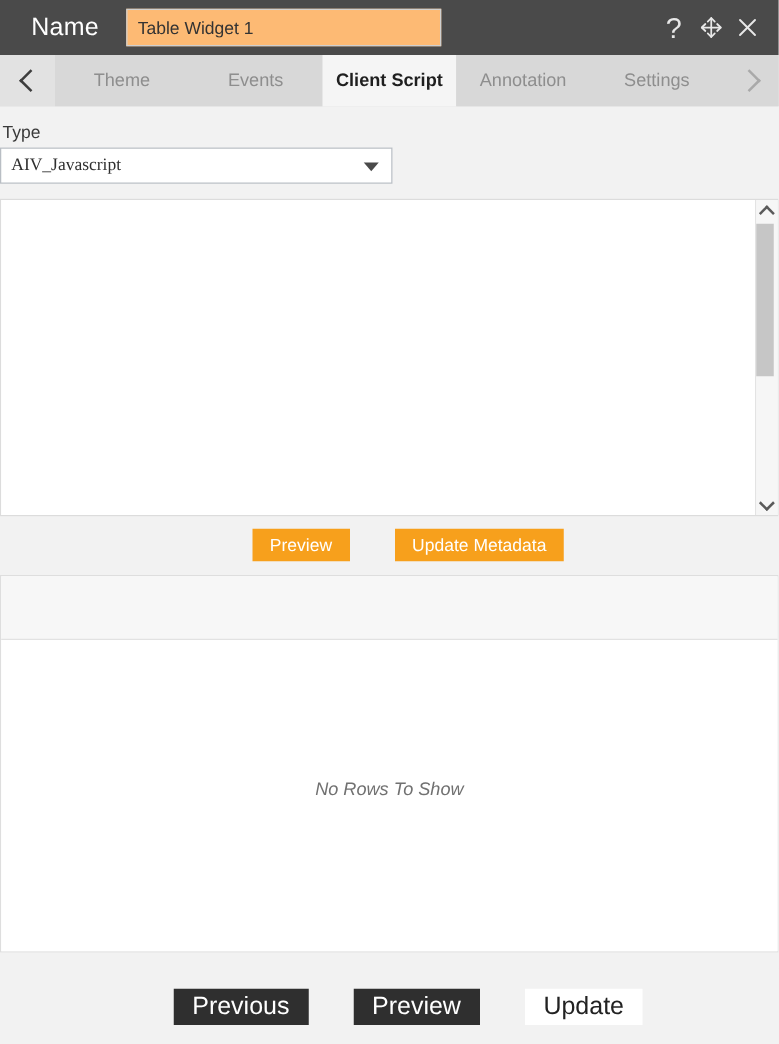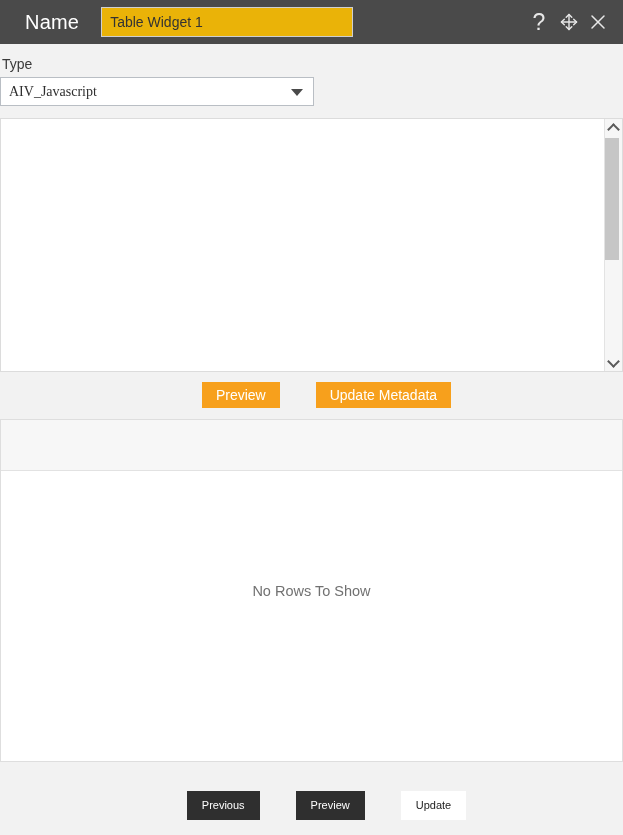--- a/index.html
+++ b/index.html
@@ -40,21 +40,21 @@
     font-size: 20px;
     margin-left: 25px;
     margin-right: 22px;
     letter-spacing: 0.2px;
     white-space: nowrap;
   }
   .name-input {
     width: 252px;
     height: 30px;
     border: 1px solid #cfcfcf;
-    background: #eab308;
+    background: #fdba74;
     font-family: "Liberation Sans", sans-serif;
     font-size: 14px;
     color: #333333;
     padding: 0 8px;
     box-sizing: border-box;
     outline: none;
     border-radius: 0;
   }
   .titlebar-spacer { flex: 1 1 auto; }
   .tb-icon {
@@ -295,20 +295,21 @@
   .grid-header {
     height: 50px;
     flex: 0 0 auto;
     background: #f7f7f7;
     border-bottom: 1px solid #e2e2e2;
   }
   .grid-body {
     flex: 1 1 auto;
     position: relative;
     background: #ffffff;
+    font-style: italic;
   }
   .no-rows {
     position: absolute;
     top: 112px;
     left: 0;
     right: 0;
     text-align: center;
     font-size: 14.5px;
     color: #717171;
   }
@@ -327,21 +328,21 @@
     background: #2f2f2f;
     color: #ffffff;
   }
   .btn-white {
     background: #ffffff;
     color: #222222;
   }
   .footer .btn {
     height: 29px;
     line-height: 29px;
-    font-size: 11px;
+    font-size: 20px;
     padding: 0 15px;
   }
 </style>
 </head>
 <body>
 
 <div class="window">
 
   <div class="titlebar">
     <span class="title-label">Name</span>
@@ -363,20 +364,45 @@
     <span class="tb-icon close">
       <svg width="18" height="18" viewBox="0 0 18 18" aria-hidden="true">
         <g stroke="#e8e8e8" stroke-width="1.5" stroke-linecap="round">
           <line x1="3" y1="3" x2="15" y2="15"></line>
           <line x1="15" y1="3" x2="3" y2="15"></line>
         </g>
       </svg>
     </span>
   </div>
 
+  <div class="tabbar">
+    <div class="tab-nav">
+      <span class="chev left"></span>
+    </div>
+    <div class="tabs">
+      <div class="tab">
+        <span>Theme</span>
+      </div>
+      <div class="tab">
+        <span>Events</span>
+      </div>
+      <div class="tab active">
+        <span>Client Script</span>
+      </div>
+      <div class="tab">
+        <span>Annotation</span>
+      </div>
+      <div class="tab">
+        <span>Settings</span>
+      </div>
+    </div>
+    <div class="tab-nav right">
+      <span class="chev right"></span>
+    </div>
+  </div>
 
   <div class="content">
 
     <div class="field-label">Type</div>
 
     <div class="select-wrap">
       <div class="select-box">
         <span>AIV_Javascript</span>
       </div>
       <span class="select-arrow"></span>

